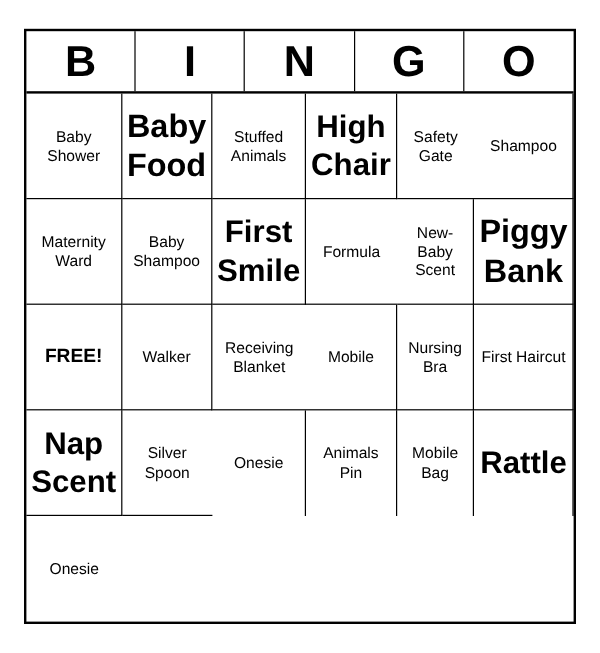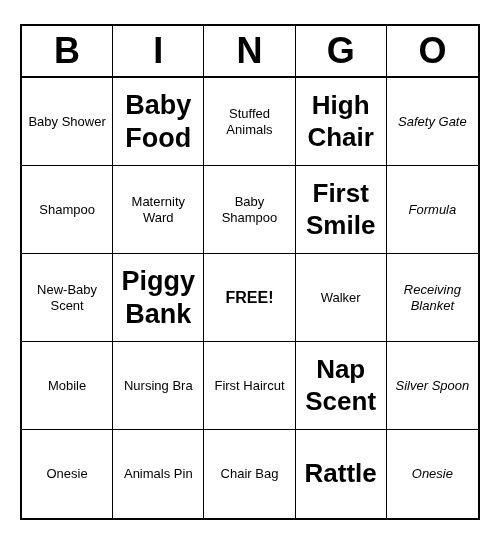--- a/index.html
+++ b/index.html
@@ -37,40 +37,39 @@
       padding: 4px 0;
       border-right: 1px solid #000;
     }
 
     .bingo-header-cell:last-child {
       border-right: none;
     }
 
     .bingo-grid {
       display: grid;
-      grid-template-columns: repeat(5, 1fr);
+      grid-template-columns: repeat(6, 1fr);
       grid-template-rows: repeat(5, 1fr);
     }
 
     .bingo-cell {
       border-right: 1px solid #000;
       border-bottom: 1px solid #000;
       min-height: 88px;
       display: flex;
       align-items: center;
       justify-content: center;
       text-align: center;
       padding: 4px;
       font-size: 13px;
       line-height: 1.2;
     }
 
     .bingo-cell:nth-child(5n) {
       border-right: none;
-      font-style: italic;
     }
 
     .bingo-cell:nth-child(n+21) {
       border-bottom: none;
     }
 
     .bingo-cell.large-text {
       font-size: 27px;
       font-weight: bold;
     }
@@ -112,17 +111,17 @@
       <div class="bingo-cell free">FREE!</div>
       <div class="bingo-cell">Walker</div>
       <div class="bingo-cell">Receiving Blanket</div>
       <div class="bingo-cell">Mobile</div>
       <div class="bingo-cell">Nursing Bra</div>
       <div class="bingo-cell">First Haircut</div>
       <div class="bingo-cell xl-text">Nap Scent</div>
       <div class="bingo-cell">Silver Spoon</div>
       <div class="bingo-cell">Onesie</div>
       <div class="bingo-cell">Animals Pin</div>
-      <div class="bingo-cell">Chair Bag</div>
+      <div class="bingo-cell">Mobile Bag</div>
       <div class="bingo-cell xl-text">Rattle</div>
       <div class="bingo-cell">Onesie</div>
     </div>
 </div>
 
 </body></html>

